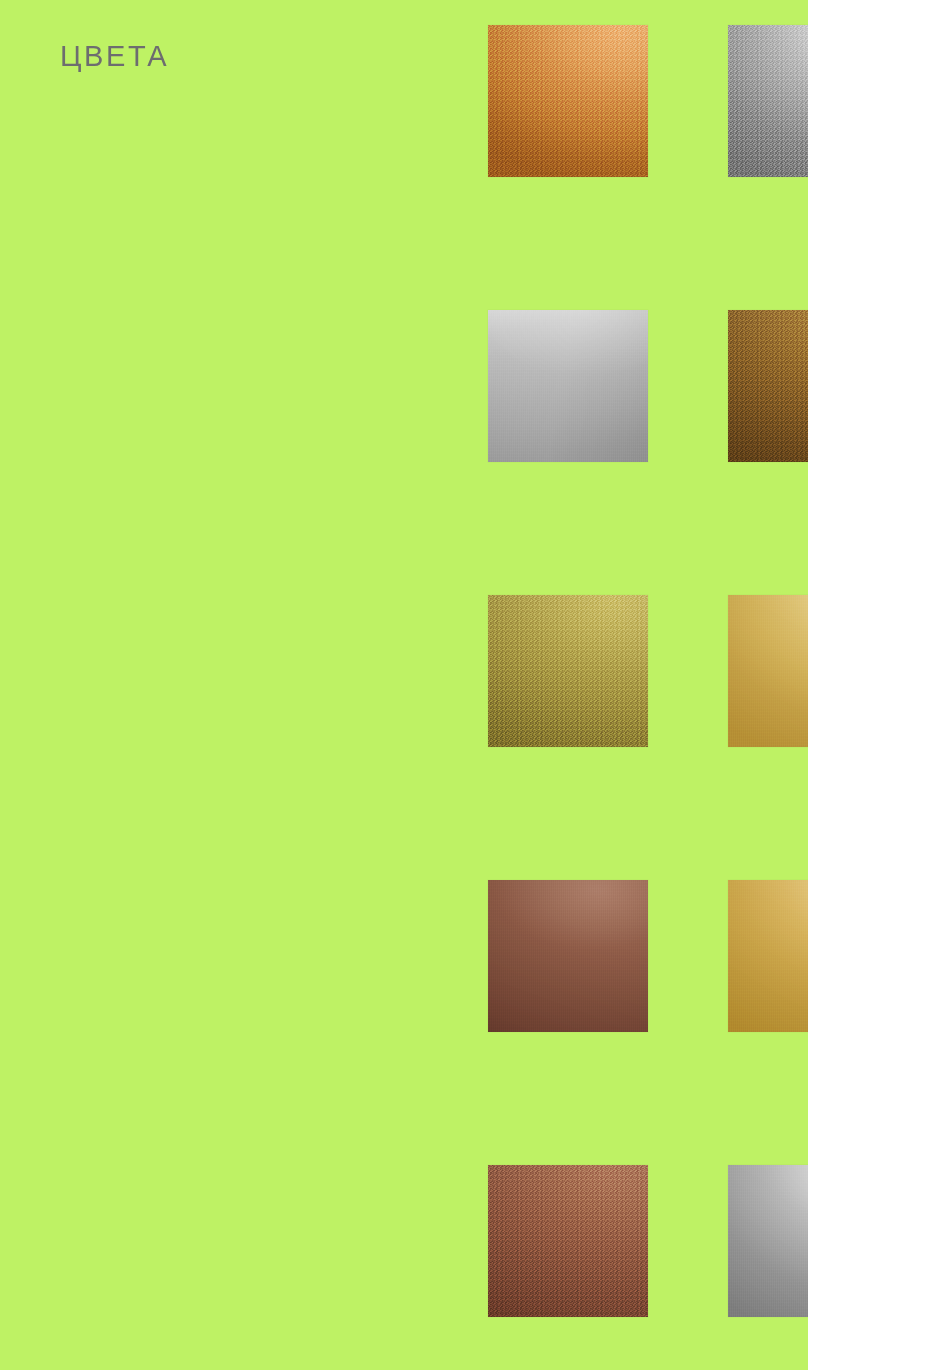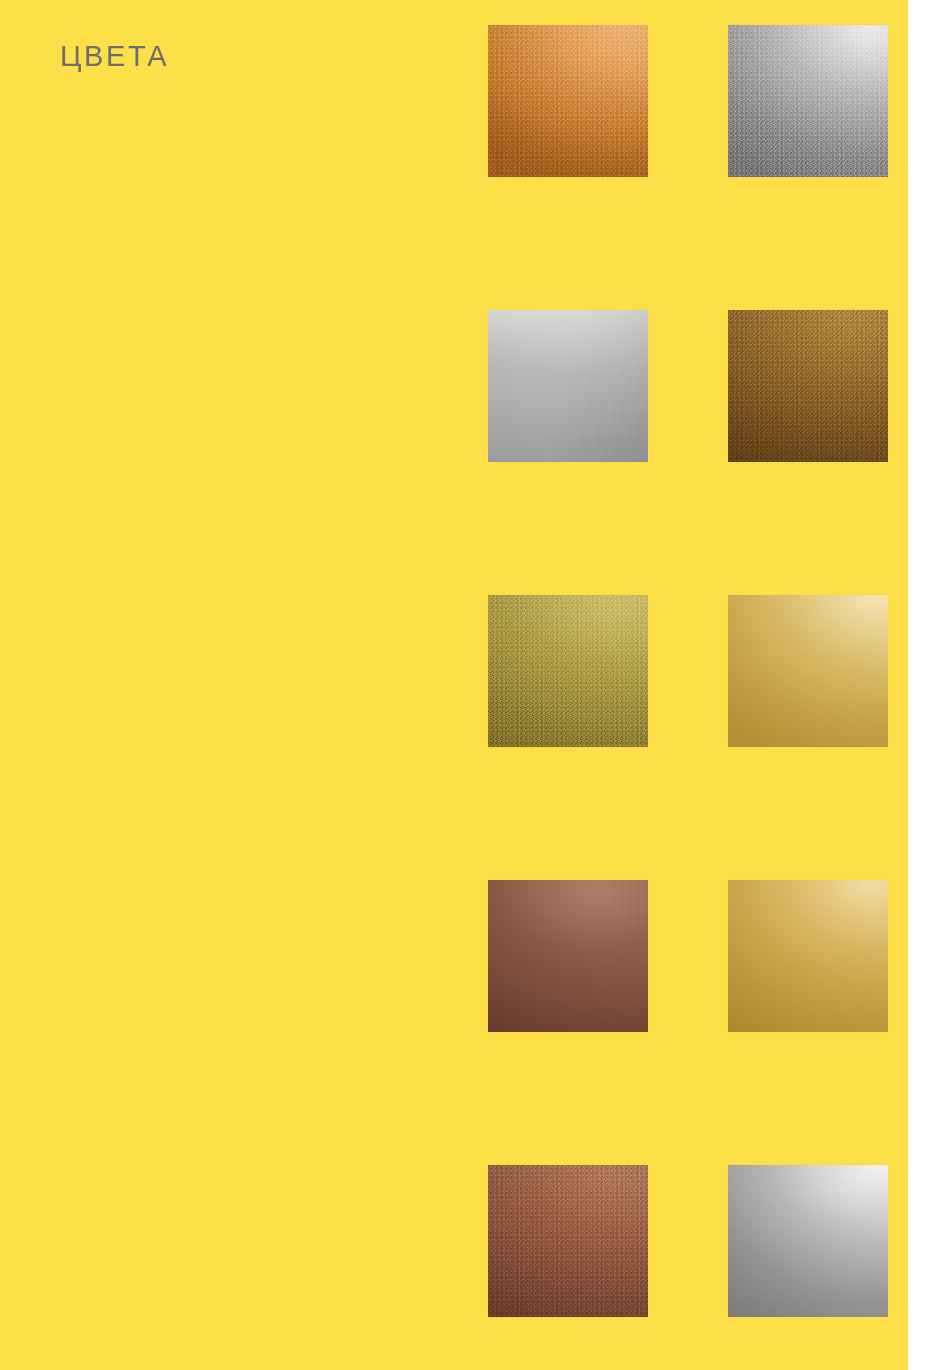--- a/index.html
+++ b/index.html
@@ -8,23 +8,23 @@
     padding: 0;
     background: #ffffff;
   }
   body {
     font-family: "Liberation Sans", sans-serif;
     -webkit-font-smoothing: antialiased;
   }
 
   .page {
     position: relative;
-    width: 908px;
+    width: 808px;
     height: 1370px;
-    background: #fde047;
+    background: #bef264;
     overflow: hidden;
   }
 
   
   .page-title {
     position: absolute;
     left: 60px;
     top: 21px;
     font-family: "Liberation Sans", sans-serif;
     font-size: 29px;

